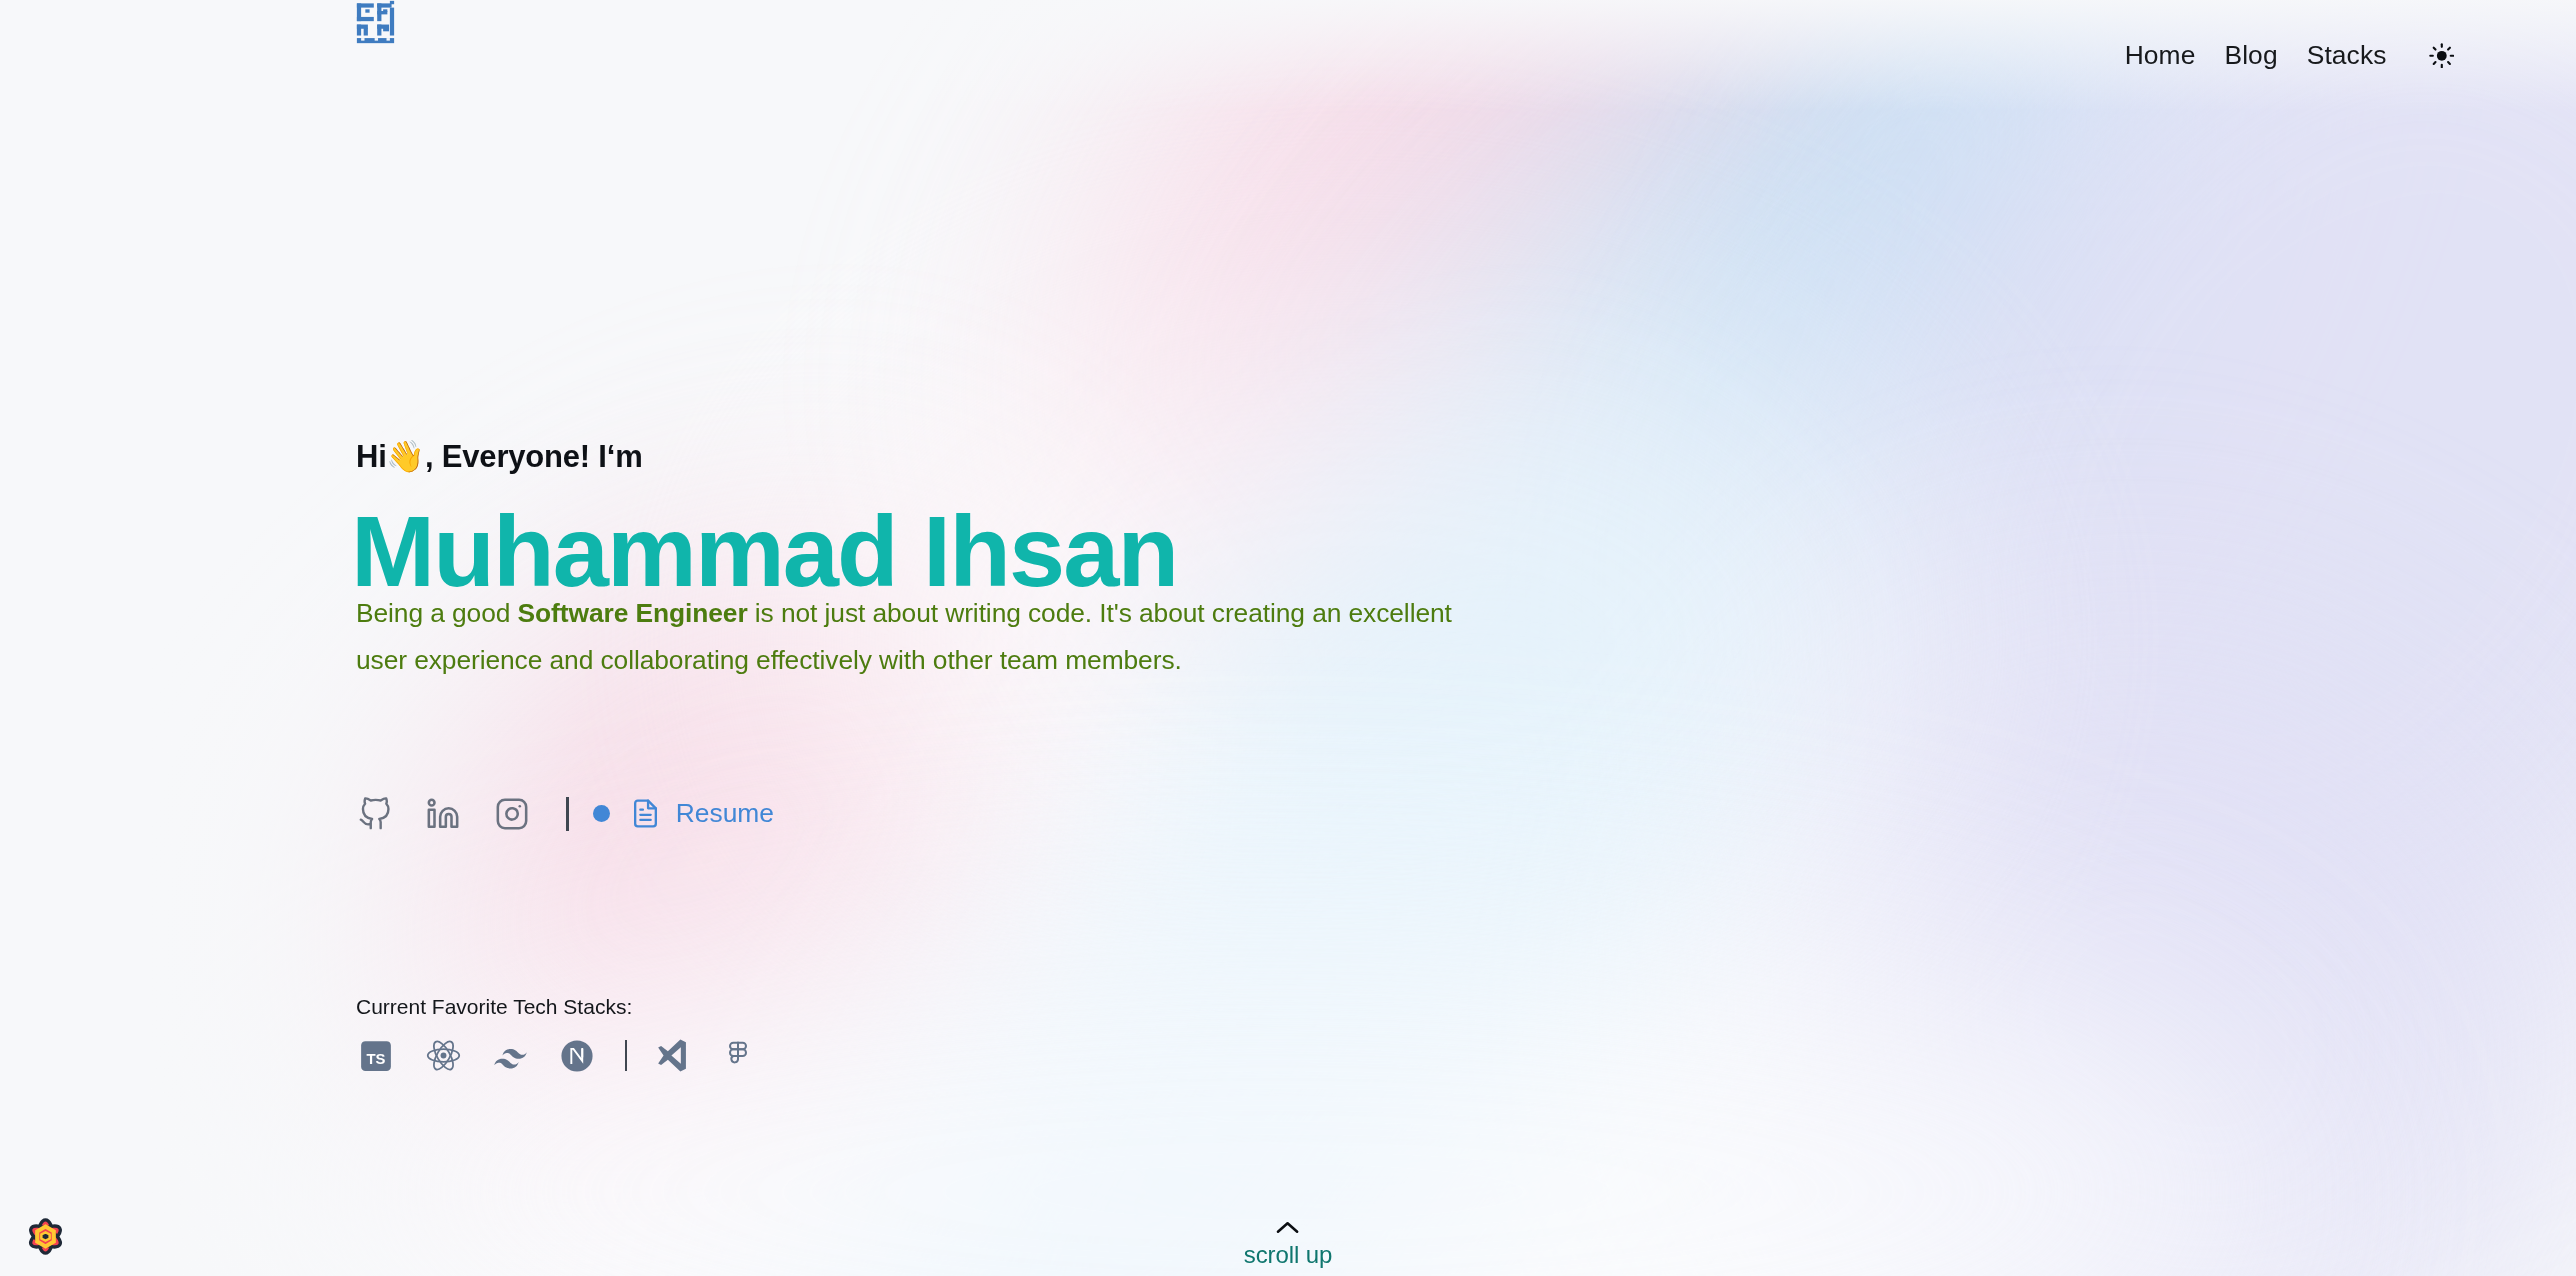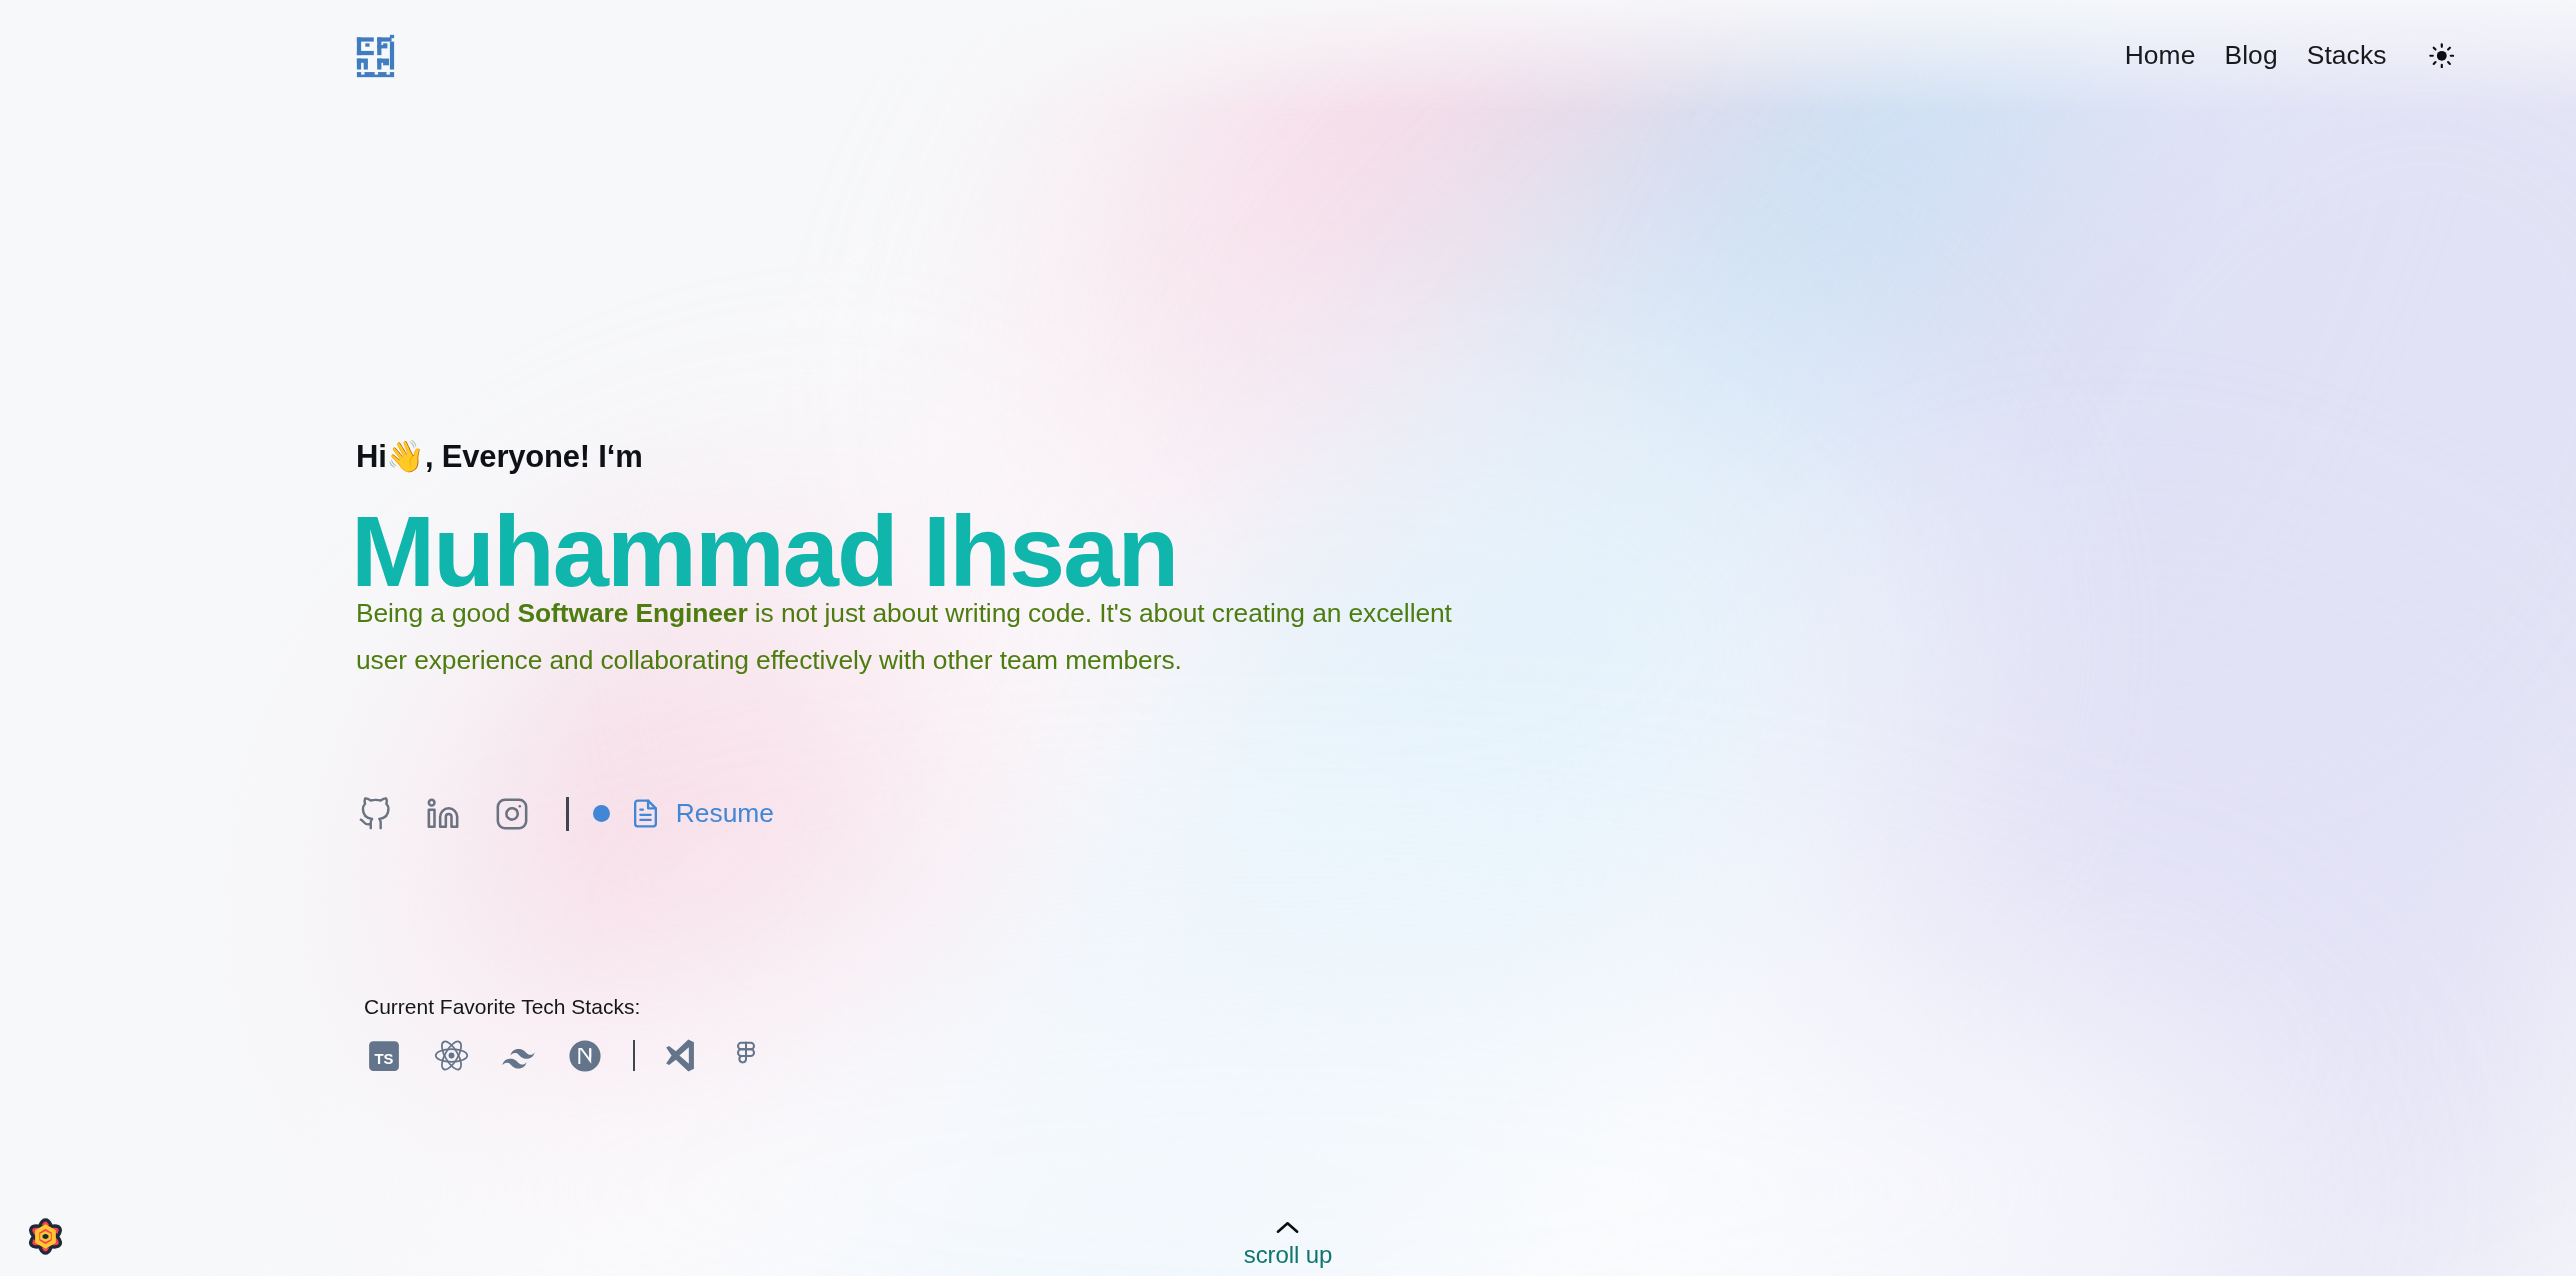--- a/index.html
+++ b/index.html
@@ -91,21 +91,21 @@
   #bg-fade-top {
     position:absolute; left:0; top:0; width:100%; height:111px;
     background:linear-gradient(to bottom, rgba(247,248,250,.92) 0%, rgba(247,248,250,0) 100%);
   }
 
   
   #site-header {
     position:absolute;
     left:0; top:0; width:100%;
     height:111px;
-    display:flex; align-items:center;
+    display:flex; 
     padding:0 116px 0 356px;
     z-index:10;
   }
   #brand-logo { width:39px; height:44px; display:block; }
 
   #main-nav {
     margin-left:auto;
     display:flex; align-items:center;
     gap:0;
   }
@@ -186,21 +186,21 @@
     margin-right:20.4px;
   }
   #resume-link {
     display:flex; align-items:flex-start; gap:14.5px;
     text-decoration:none;
     color:#4187d6;
     font-size:26.4px;
   }
 
   
-  #tech-section { position:absolute; top:995px; left:8px; }
+  #tech-section { position:absolute; top:995px; left:0; }
   #tech-label {
     font-size:21px;
     color:#14171b;
     letter-spacing:0;
     margin-bottom:12px;
   }
   #tech-icons {
     display:flex; align-items:center;
     height:49px;
   }

